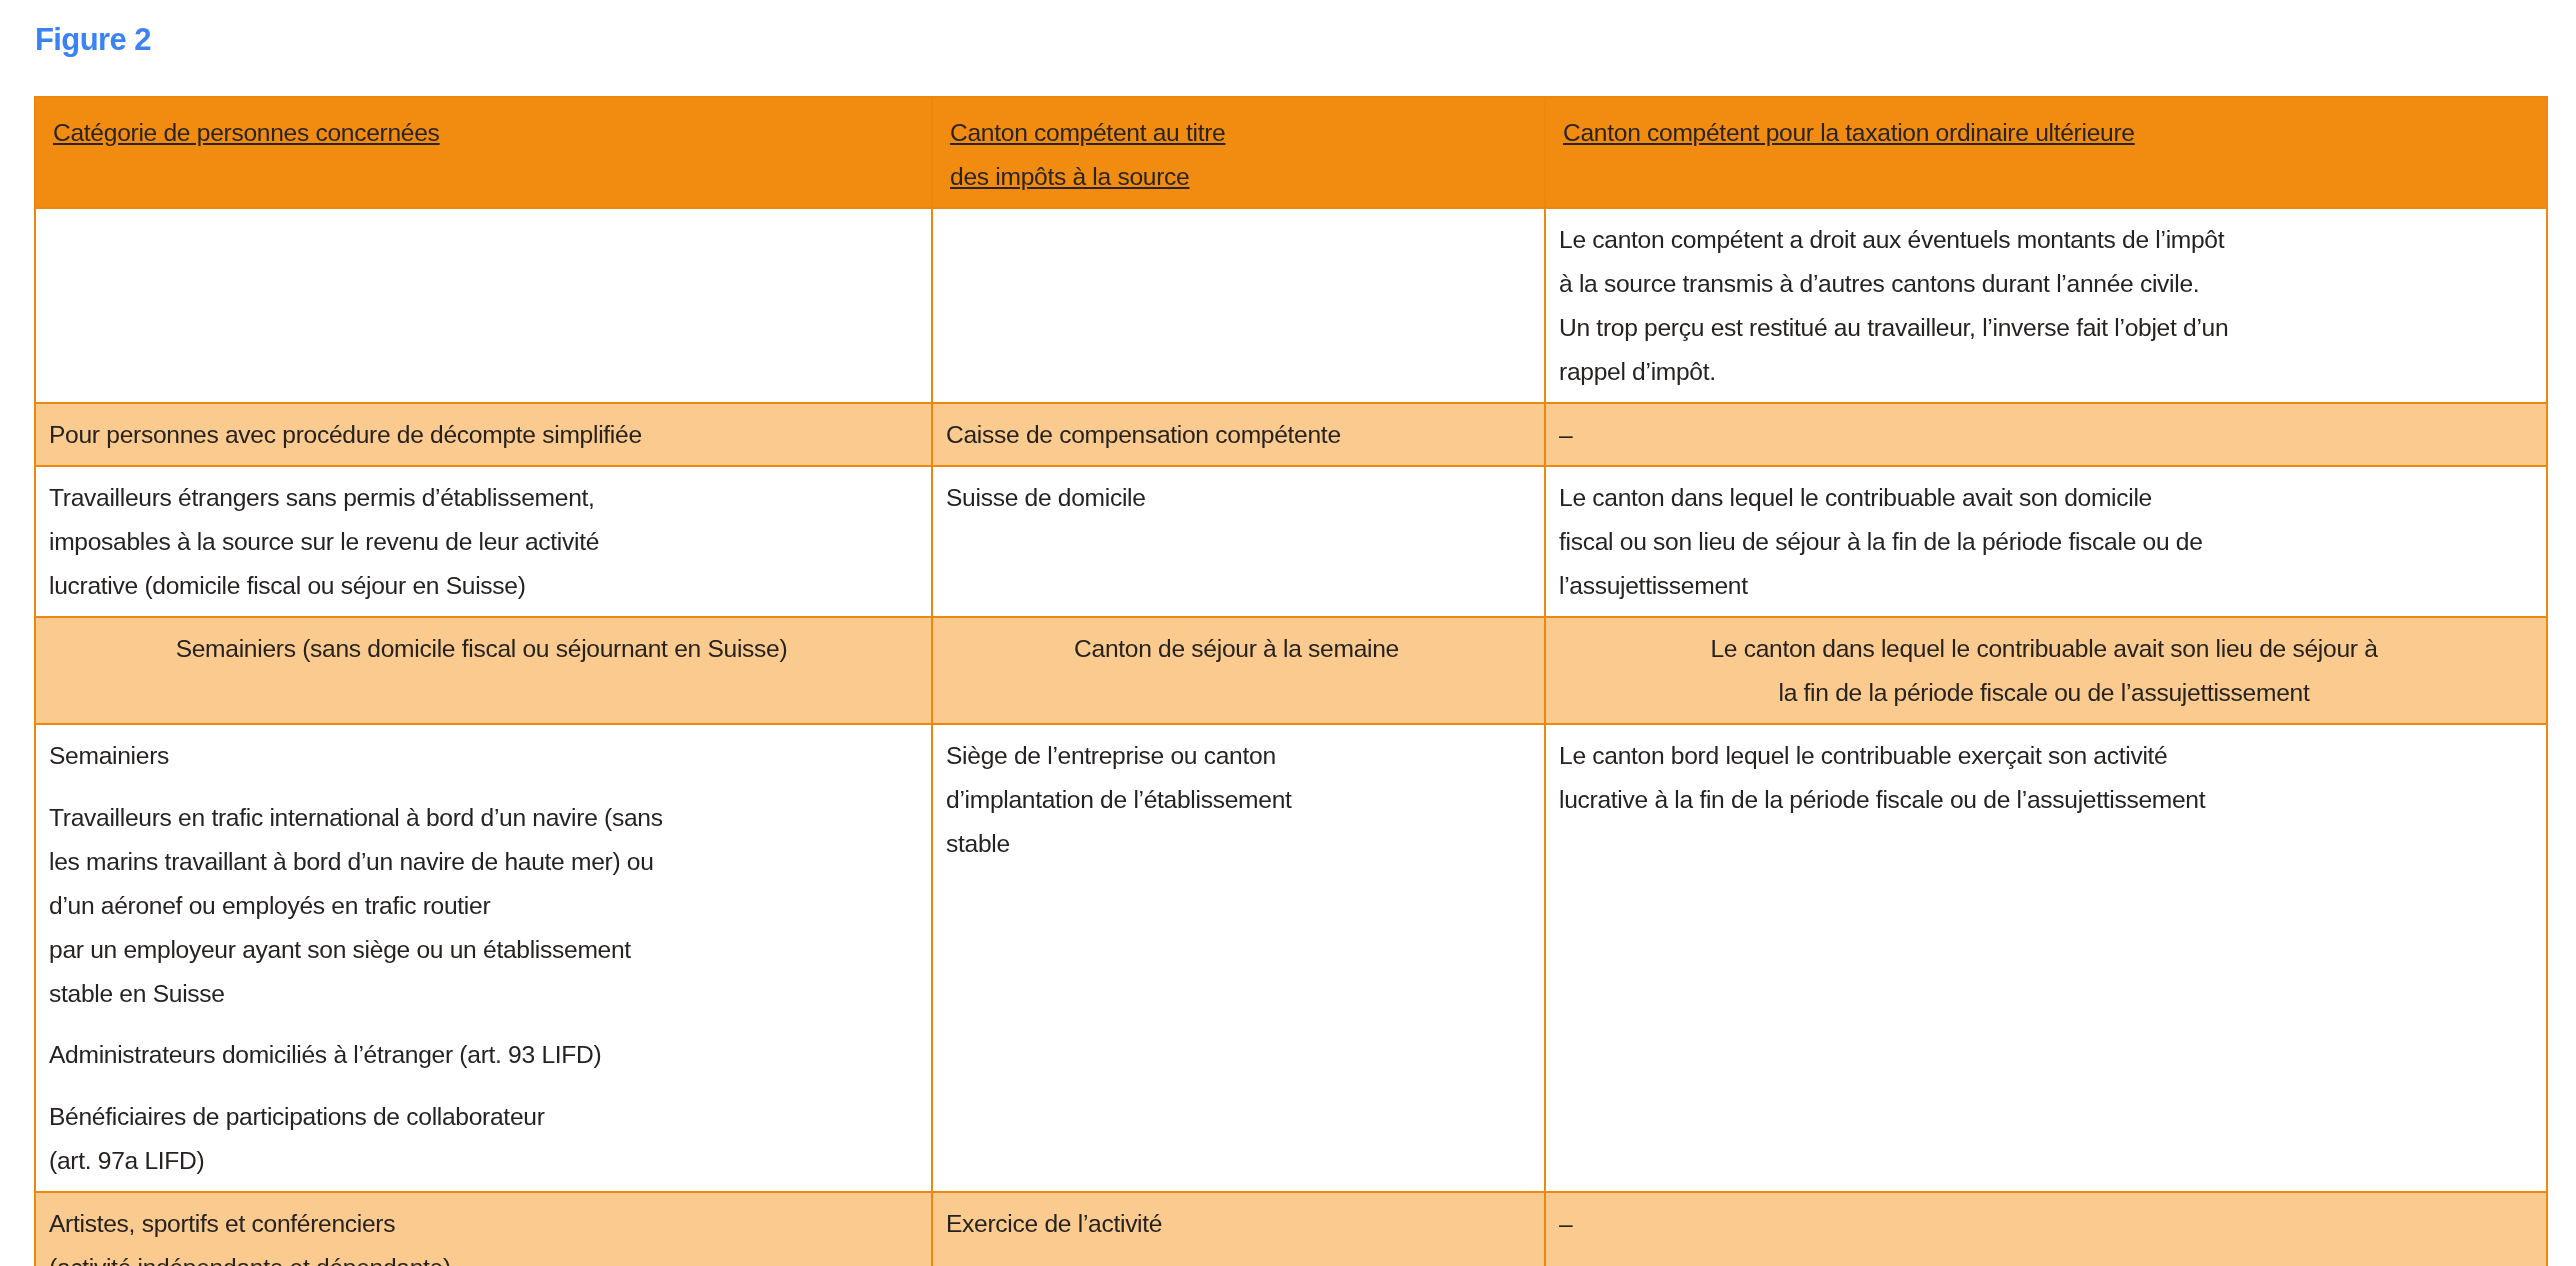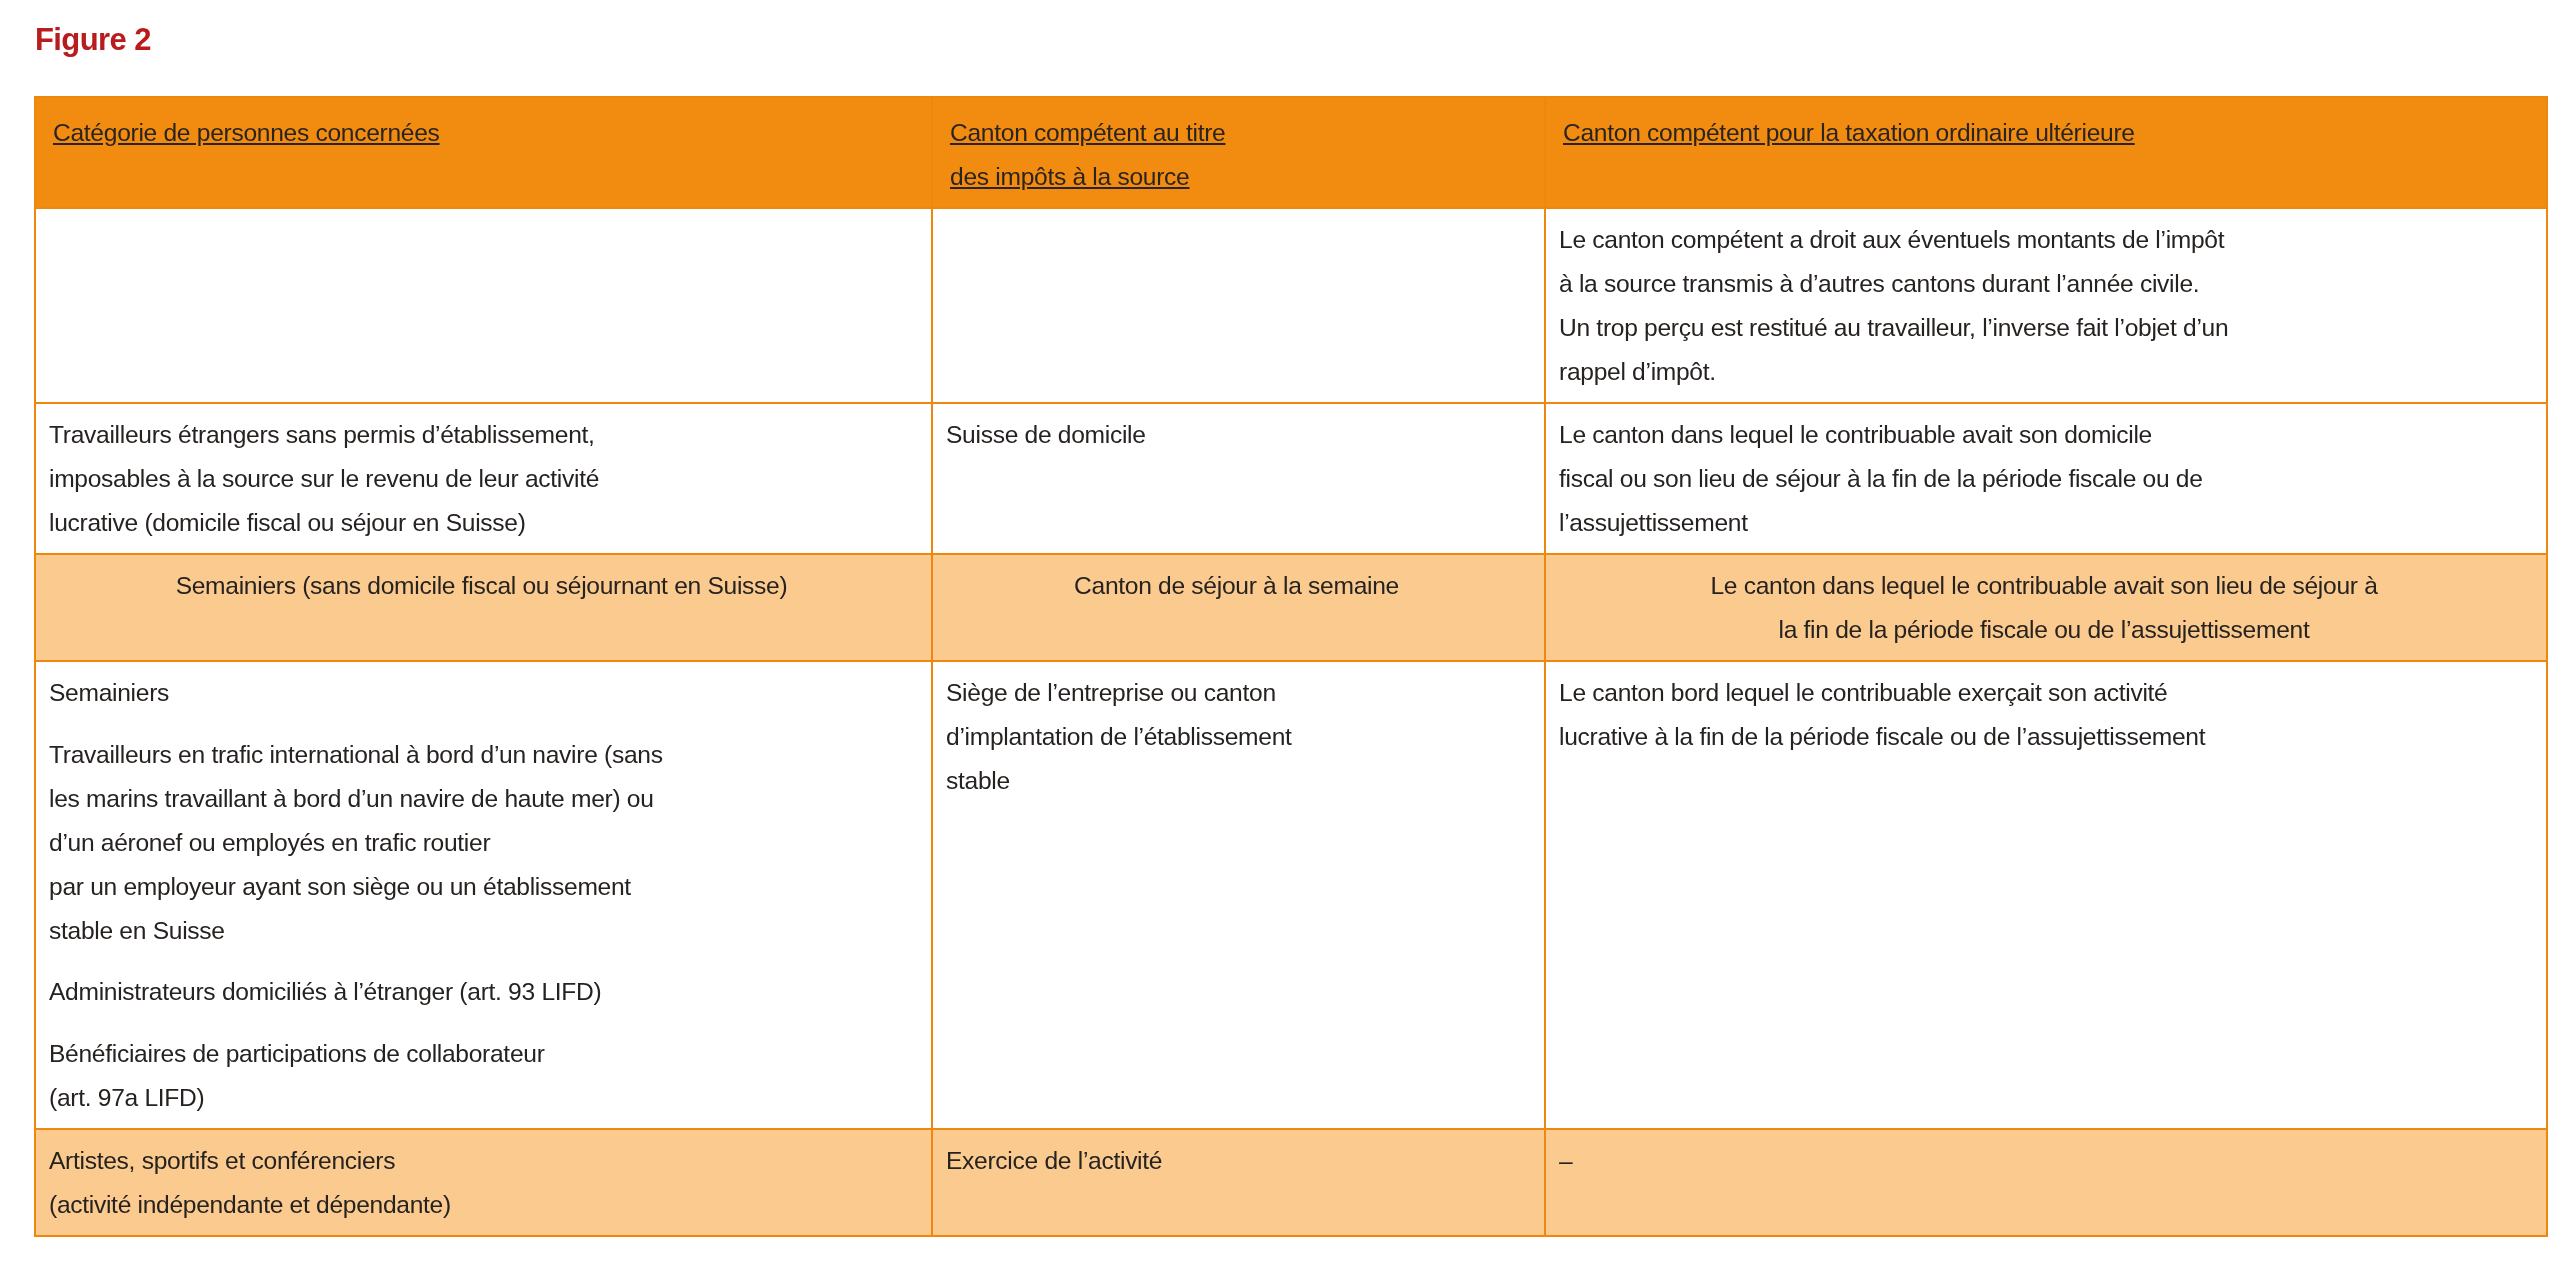--- a/index.html
+++ b/index.html
@@ -18,21 +18,21 @@
     height: 1266px;
     background: #ffffff;
   }
   .figure-title {
     position: absolute;
     left: 35px;
     top: 22px;
     font-size: 31px;
     font-weight: bold;
     letter-spacing: -0.6px;
-    color: #b91c1c;
+    color: #3b82f6;
   }
   table.fig-table {
     position: absolute;
     left: 34px;
     top: 96px;
     width: 2512px;
     border-collapse: collapse;
     table-layout: fixed;
     font-size: 24.6px;
     line-height: 44px;
@@ -89,20 +89,25 @@
     </thead>
     <tbody>
         <tr class="" style="height: 187px;">
           <td></td>
           <td></td>
           <td>Le canton compétent a droit aux éventuels montants de l’impôt
 à la source transmis à d’autres cantons durant l’année civile.
 Un trop perçu est restitué au travailleur, l’inverse fait l’objet d’un
 rappel d’impôt.</td>
         </tr>
+        <tr class="shaded" style="height: 52px;">
+          <td>Pour personnes avec procédure de décompte simplifiée</td>
+          <td>Caisse de compensation compétente</td>
+          <td>–</td>
+        </tr>
         <tr class="" style="height: 144px;">
           <td>Travailleurs étrangers sans permis d’établissement,
 imposables à la source sur le revenu de leur activité
 lucrative (domicile fiscal ou séjour en Suisse)</td>
           <td>Suisse de domicile</td>
           <td>Le canton dans lequel le contribuable avait son domicile
 fiscal ou son lieu de séjour à la fin de la période fiscale ou de
 l’assujettissement</td>
         </tr>
         <tr class="shaded" style="height: 97px; text-align: center;">

